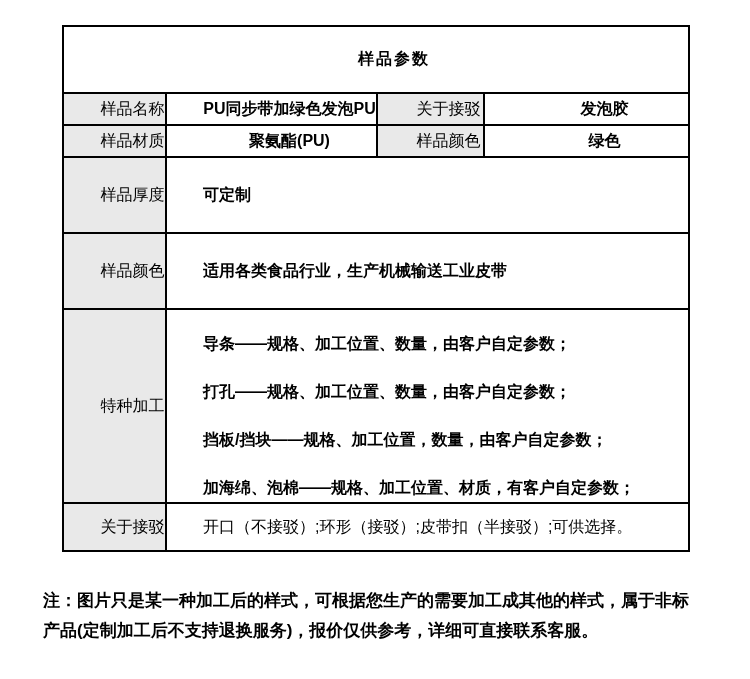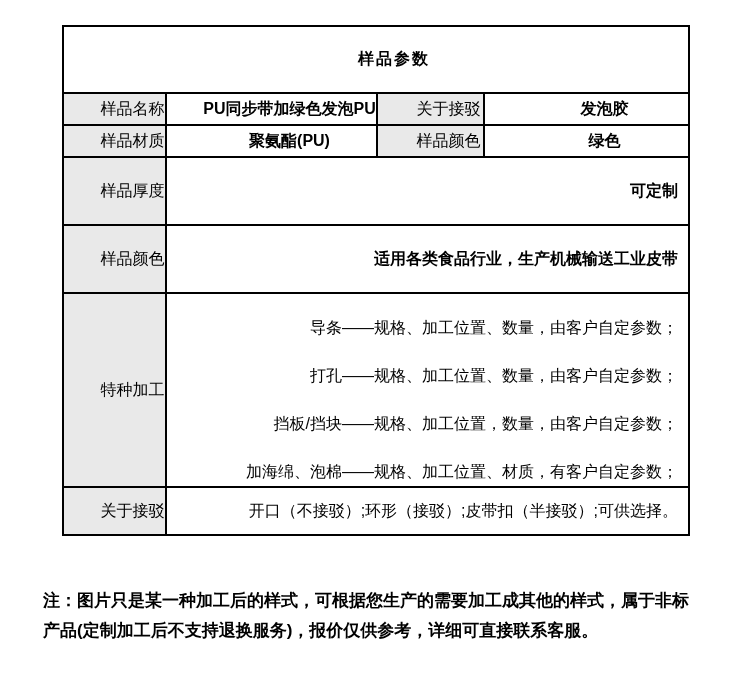--- a/index.html
+++ b/index.html
@@ -40,33 +40,33 @@
     background: #e9e9e9;
     text-align: center;
     font-weight: normal;
   }
   td.value-center {
     text-align: center;
     font-weight: bold;
     background: #ffffff;
   }
   td.value-left {
-    text-align: right;
+    text-align: left;
     padding-left: 14px;
     padding-right: 10px;
     background: #ffffff;
   }
   tr.row-short td { height: 32px; }
-  tr.row-mid td { height: 68px; }
+  tr.row-mid td { height: 76px; }
   tr.row-tall td { height: 173px; }
   tr.row-end td { height: 48px; }
   td.bold-val { font-weight: bold; }
   td.normal-val { font-weight: normal; }
   .multi-line p {
-    font-weight: normal;
+    font-weight: bold;
     line-height: 28px;
     white-space: nowrap;
     margin-top: 20px;
   }
   .note {
     position: absolute;
     left: 43px;
     top: 586px;
     width: 652px;
     font-size: 17px;

